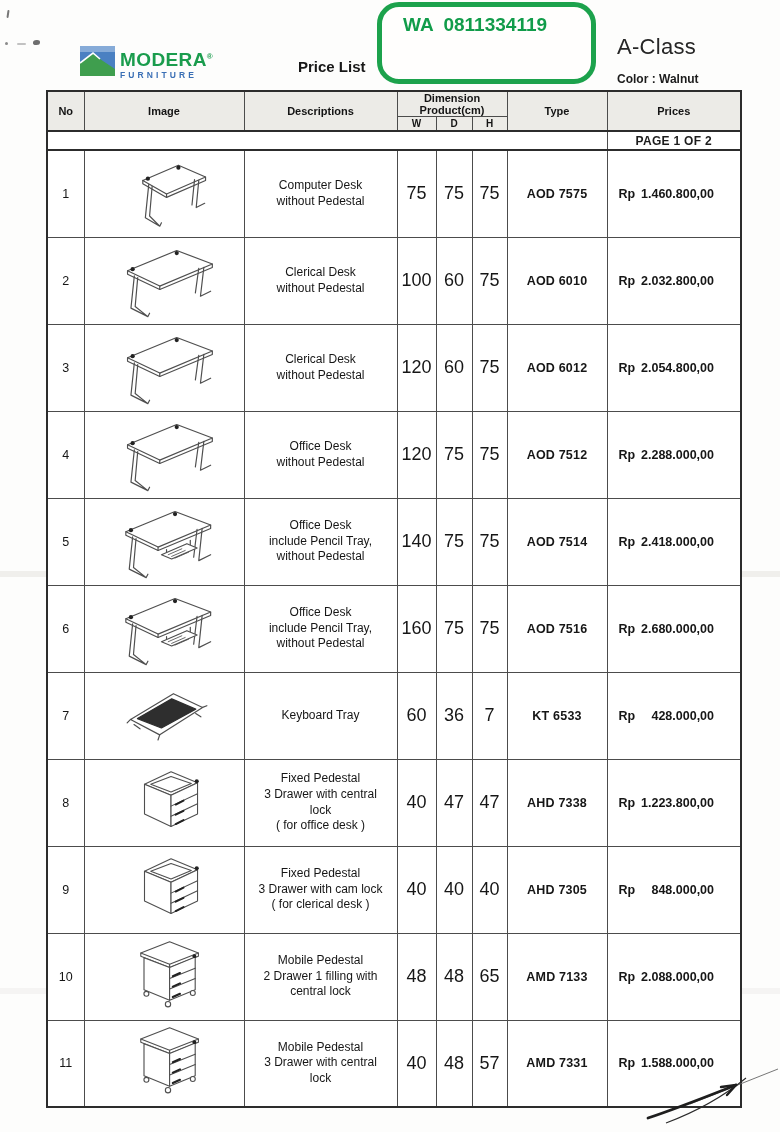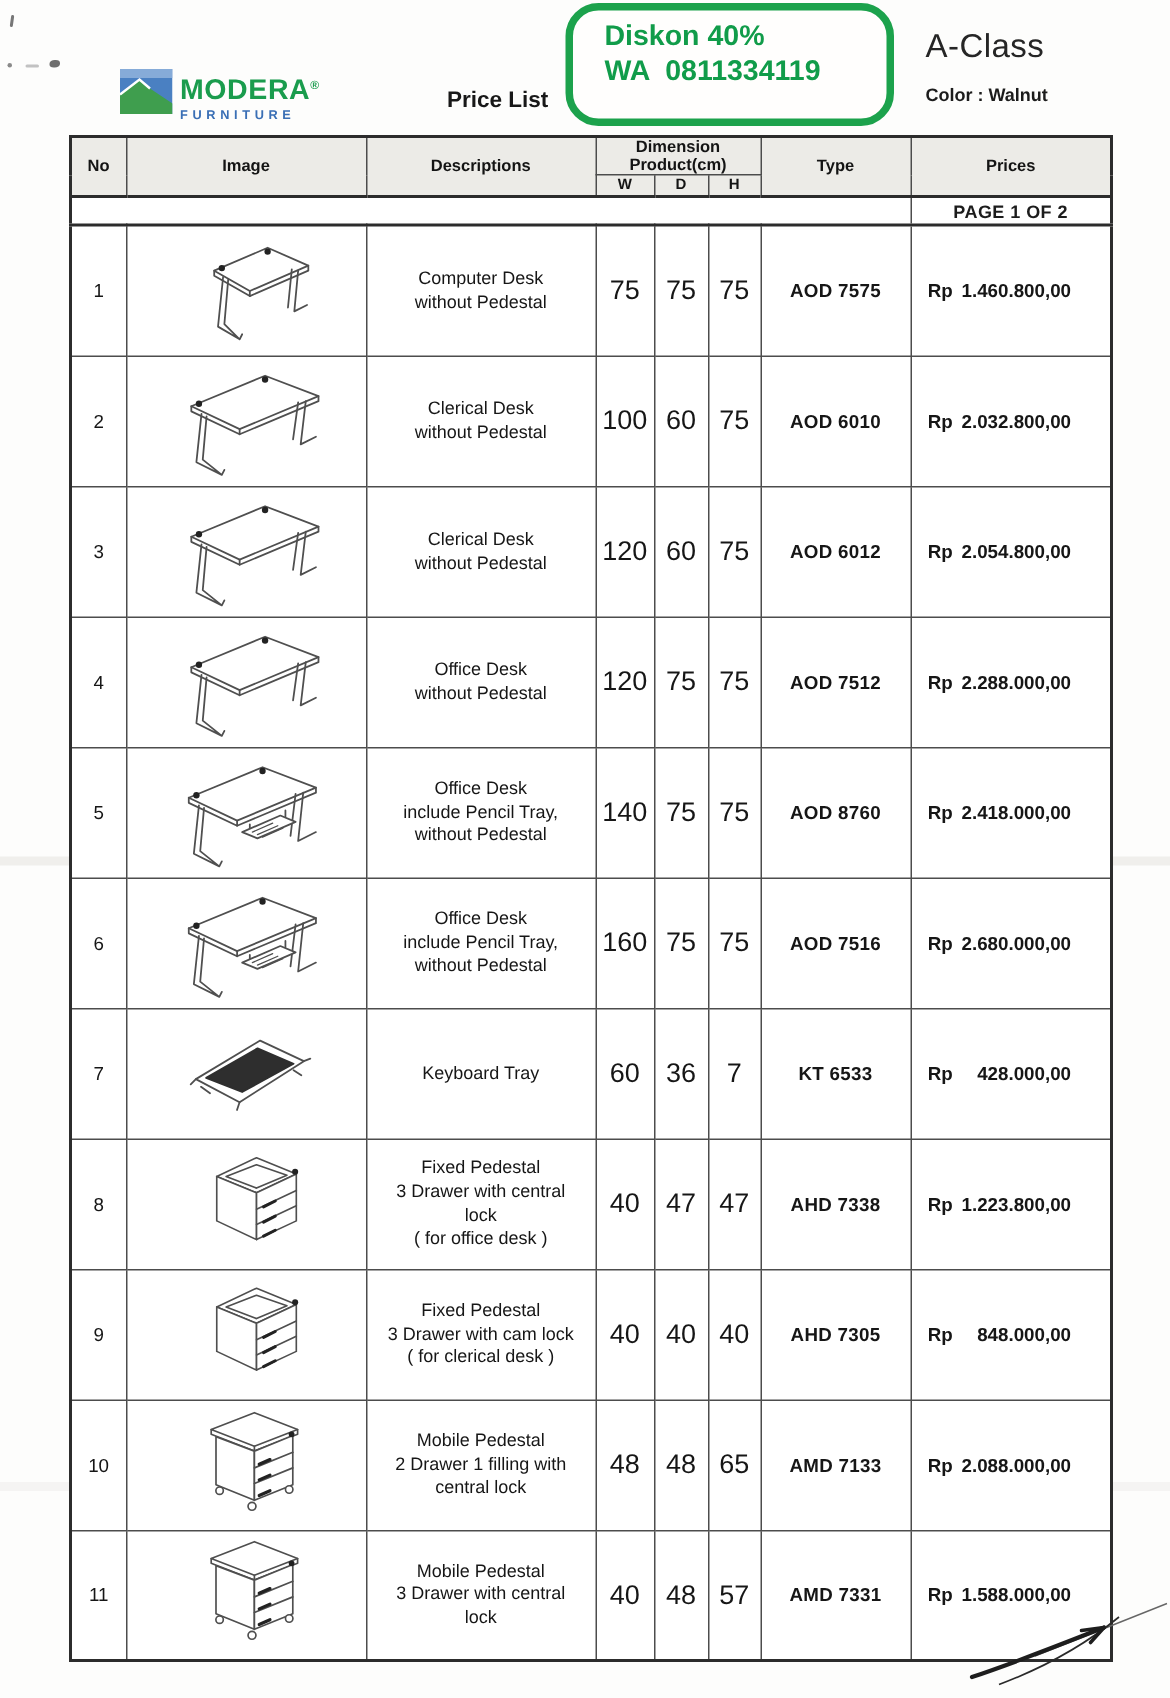--- a/index.html
+++ b/index.html
@@ -21,21 +21,21 @@
   .brand-sub { font-size:8.5px; font-weight:bold; color:#3a6fb5; letter-spacing:3.1px; margin-top:2px; }
 
   .doc-title { position:absolute; left:298px; top:58px; font-size:15px; font-weight:bold; color:#181818; }
 
   .stamp {
     position:absolute; left:377px; top:2px; width:219px; height:82px; box-sizing:border-box;
     border:5px solid #1ca24c; border-radius:22px; background:#fffefd; padding:6px 0 0 21px;
   }
   .stamp-line { font-size:19px; font-weight:bold; color:#119c4a; line-height:23px; white-space:pre; }
 
-  .class-block { position:absolute; left:617px; top:18px; }
+  .class-block { position:absolute; left:617px; top:34px; }
   .class-label { font-size:22px; color:#262626; letter-spacing:.3px; }
   .color-label { font-size:12px; font-weight:bold; margin-top:12px; }
 
   
   table.price-table {
     position:absolute; left:46px; top:90px; width:694px;
     border-collapse:collapse; table-layout:fixed; background:#fff;
     border:2.5px solid #2c2c2c;
   }
   .price-table th, .price-table td { border:1px solid #4c4c4c; padding:0; }
@@ -80,21 +80,20 @@
     </svg>
     <div class="brand-text">
       <div class="brand-name"><span>MODERA</span><span class="reg">®</span></div>
       <div class="brand-sub">FURNITURE</div>
     </div>
   </div>
 
   <div class="doc-title">Price List</div>
 
   <div class="stamp">
-    <div class="stamp-line">Diskon 40%</div>
     <div class="stamp-line">WA  0811334119</div>
   </div>
 
   <div class="class-block">
     <div class="class-label">A-Class</div>
     <div class="color-label">Color : Walnut</div>
   </div>
 
   <table class="price-table">
     <colgroup>
@@ -270,21 +269,21 @@
                 <circle cx="80" cy="13" r="2.5" fill="#222"></circle>
               </svg>
             </div>
           </td>
     <td class="cell-desc">Office Desk
 include Pencil Tray,
 without Pedestal</td>
     <td class="cell-dim">140</td>
     <td class="cell-dim">75</td>
     <td class="cell-dim">75</td>
-    <td class="cell-type">AOD 8760</td>
+    <td class="cell-type">AOD 7514</td>
     <td class="cell-price">
       <div class="price-wrap">
         <span>Rp</span>
         <span>2.418.000,00</span>
       </div>
     </td>
   </tr>
 
   <tr>
     <td class="cell-no">6</td>

